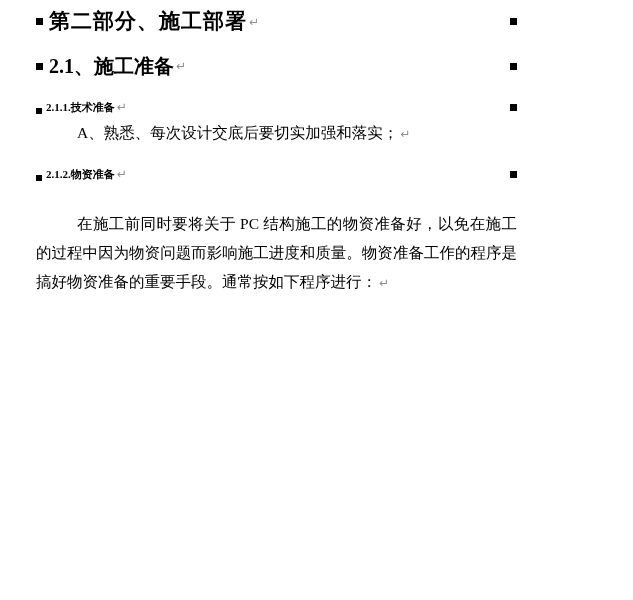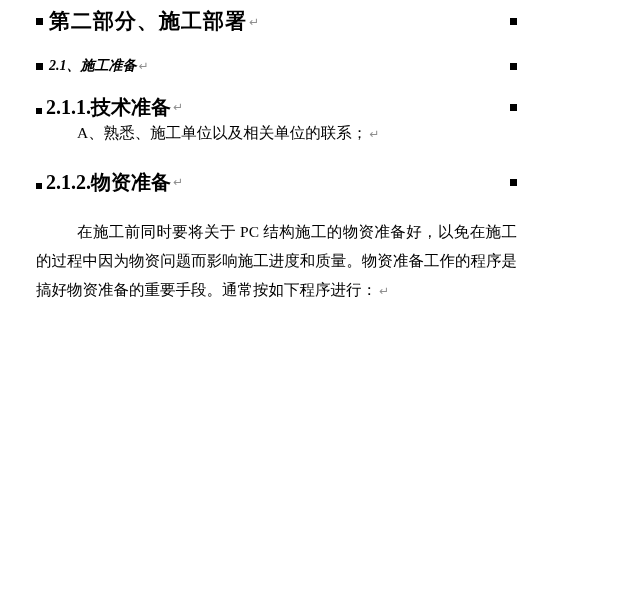--- a/index.html
+++ b/index.html
@@ -20,24 +20,24 @@
   }
   .sq-left  { margin-right: 6px; }
   .sq-left-low {
     width: 6px; height: 6px;
     align-self: flex-end; margin-bottom: 4px; margin-right: 4px;
   }
   .sq-right { margin-left: auto; }
   .h1-row { margin: 0; }
   .h1-text { font-weight: bold; font-size: 21px; line-height: 27px; letter-spacing: 1px; }
   .h2-row { margin-top: 19px; }
-  .h2-text { font-weight: bold; font-size: 14px; line-height: 24px; font-style: italic; }
+  .h2-text { font-weight: bold; font-size: 20px; line-height: 24px; }
   .h3-row { margin-top: 18px; }
-  .h3b-row { margin-top: 22px; }
-  .h3-text { font-weight: bold; font-size: 20px; line-height: 22px; }
+  .h3b-row { margin-top: 14px; }
+  .h3-text { font-weight: bold; font-size: 11px; line-height: 22px; }
   .pilcrow {
     color: #8f8f8f;
     font-size: 12px;
     margin-left: 2px;
     font-family: "DejaVu Sans", sans-serif;
     font-weight: normal;
     flex: 0 0 auto;
   }
   .para {
     margin: 0;
@@ -70,21 +70,21 @@
   </div>
 
   <div class="h-row h3-row">
     <span class="sq sq-left-low"></span>
     <span class="h3-text">2.1.1.技术准备</span>
     <span class="pilcrow">↵</span>
     <span class="sq sq-right"></span>
   </div>
 
 
-  <p class="para"><span>A、熟悉、施工单位以及相关单位的联系；</span><span class="pilcrow">↵</span></p>
+  <p class="para"><span>A、熟悉、每次设计交底后要切实加强和落实；</span><span class="pilcrow">↵</span></p>
 
 
 
   <div class="h-row h3-row h3b-row">
     <span class="sq sq-left-low"></span>
     <span class="h3-text">2.1.2.物资准备</span>
     <span class="pilcrow">↵</span>
     <span class="sq sq-right"></span>
   </div>
 

